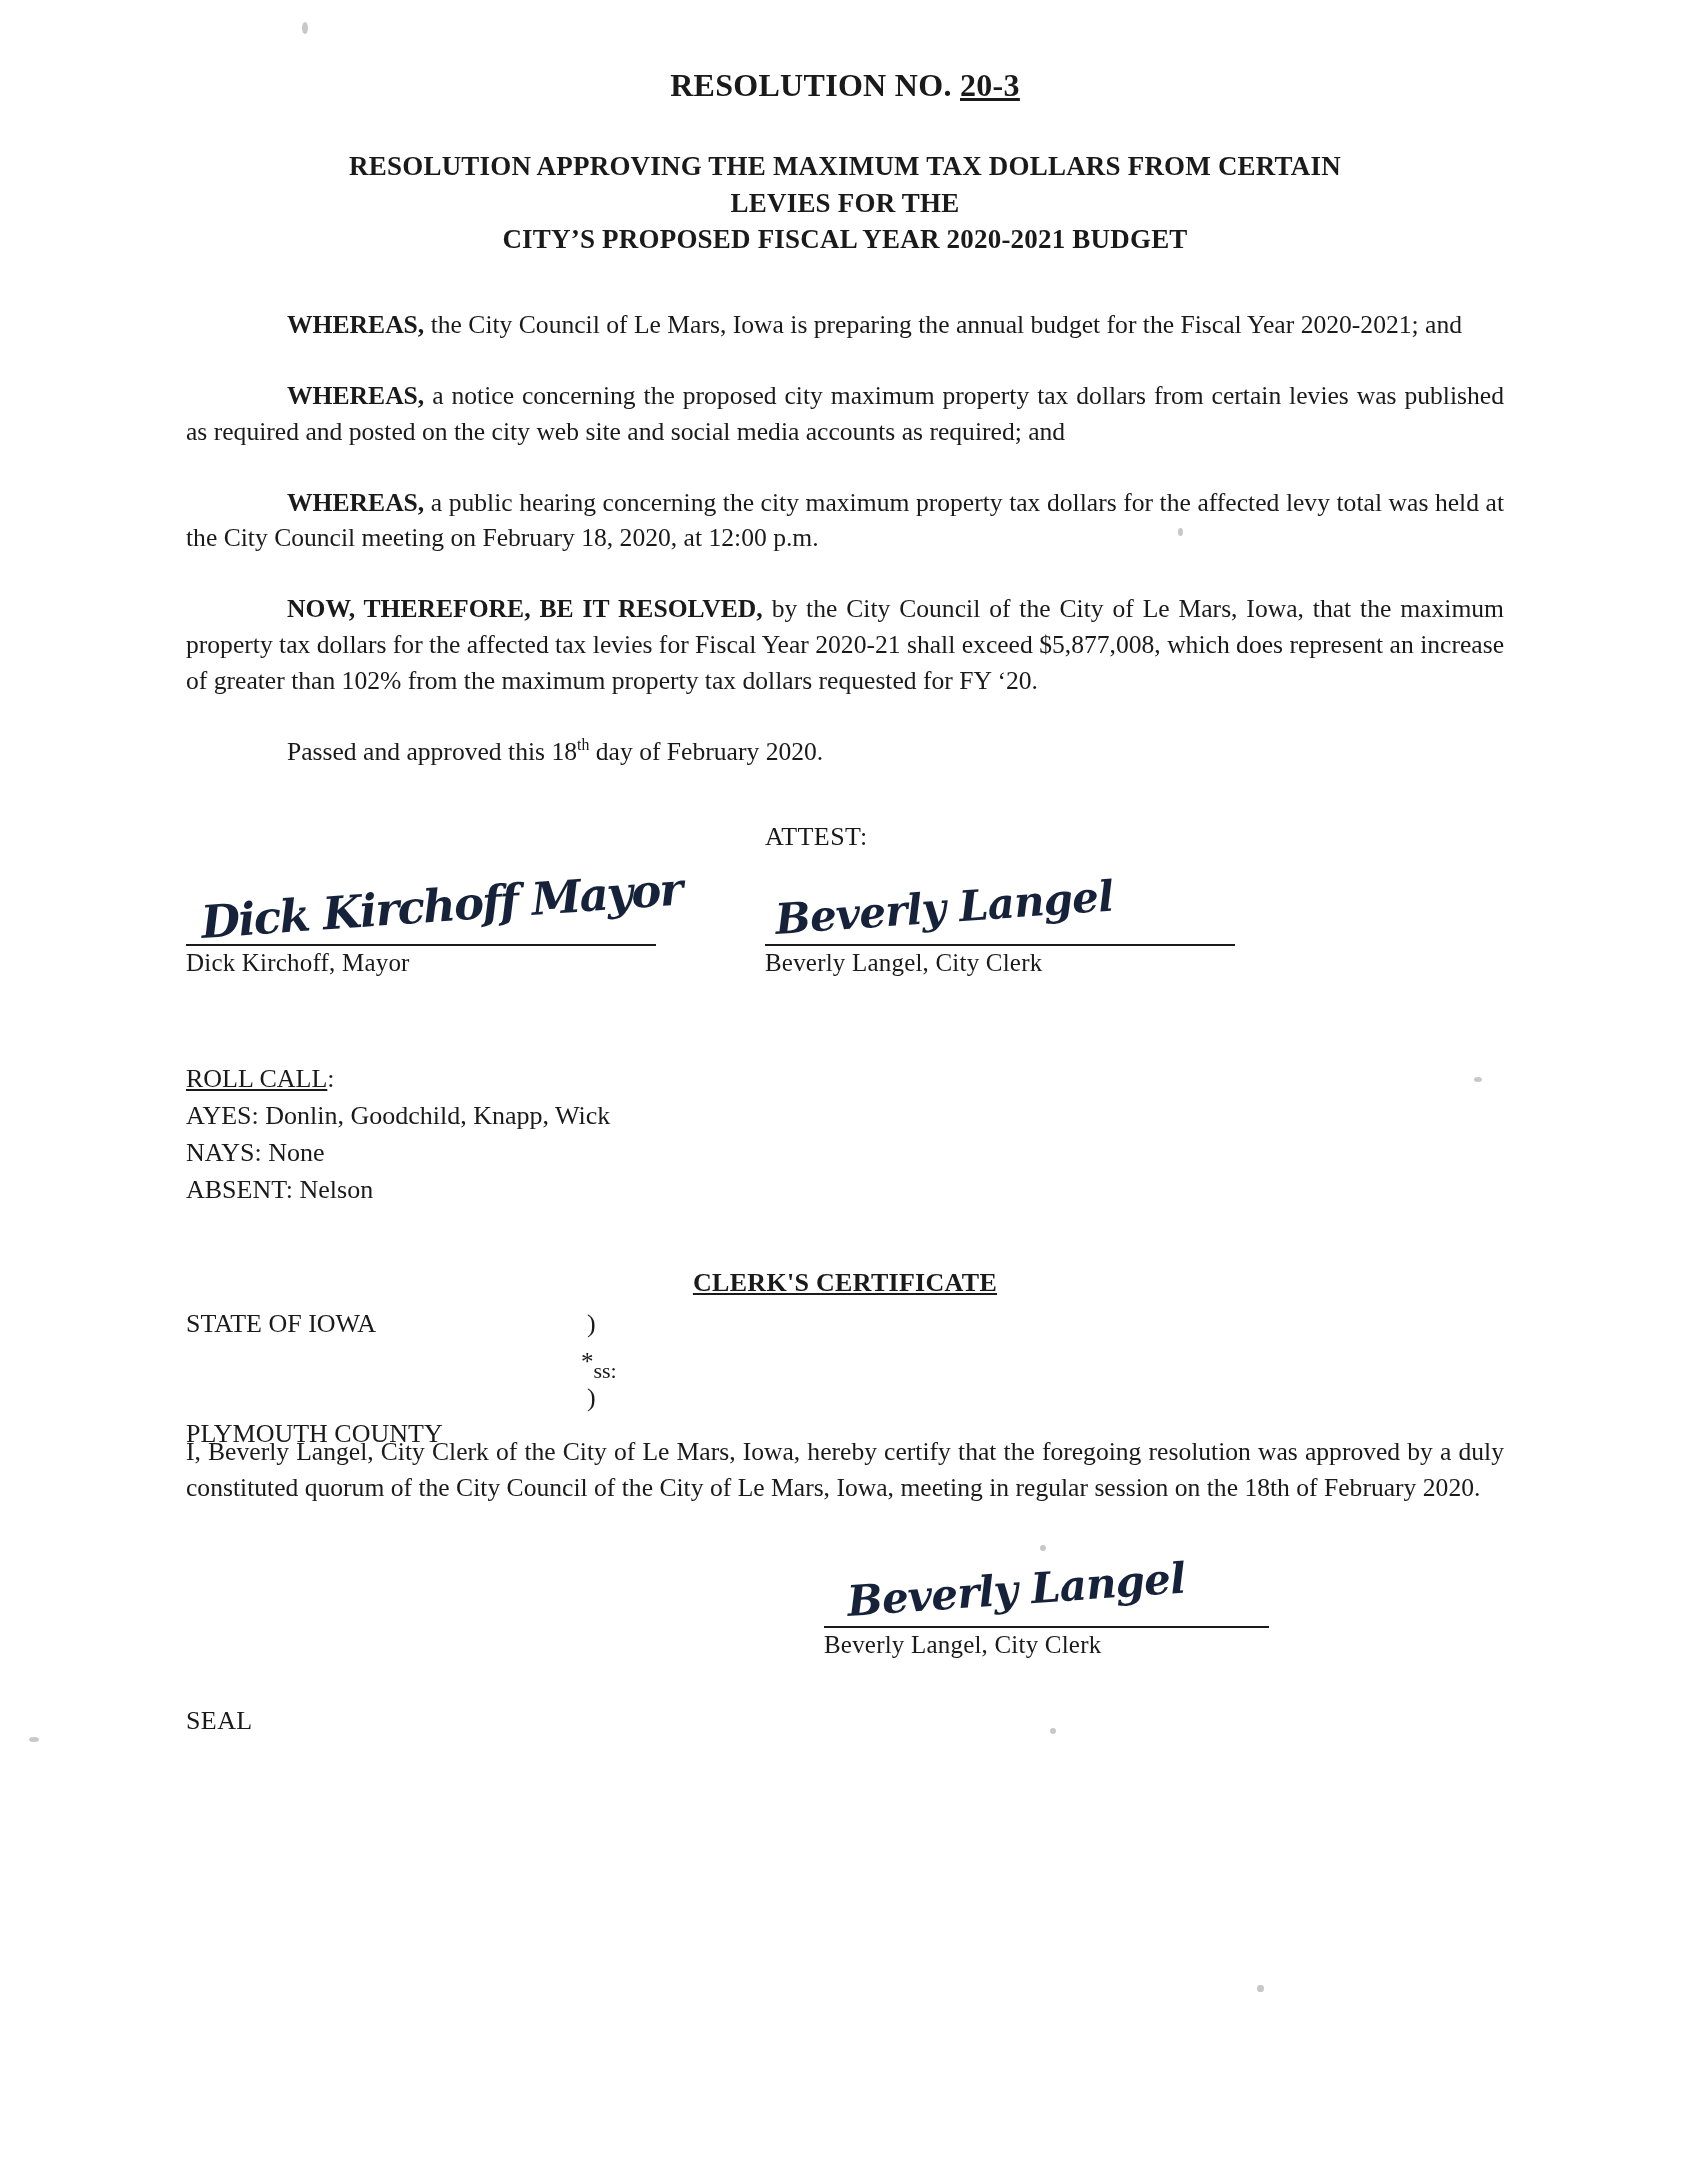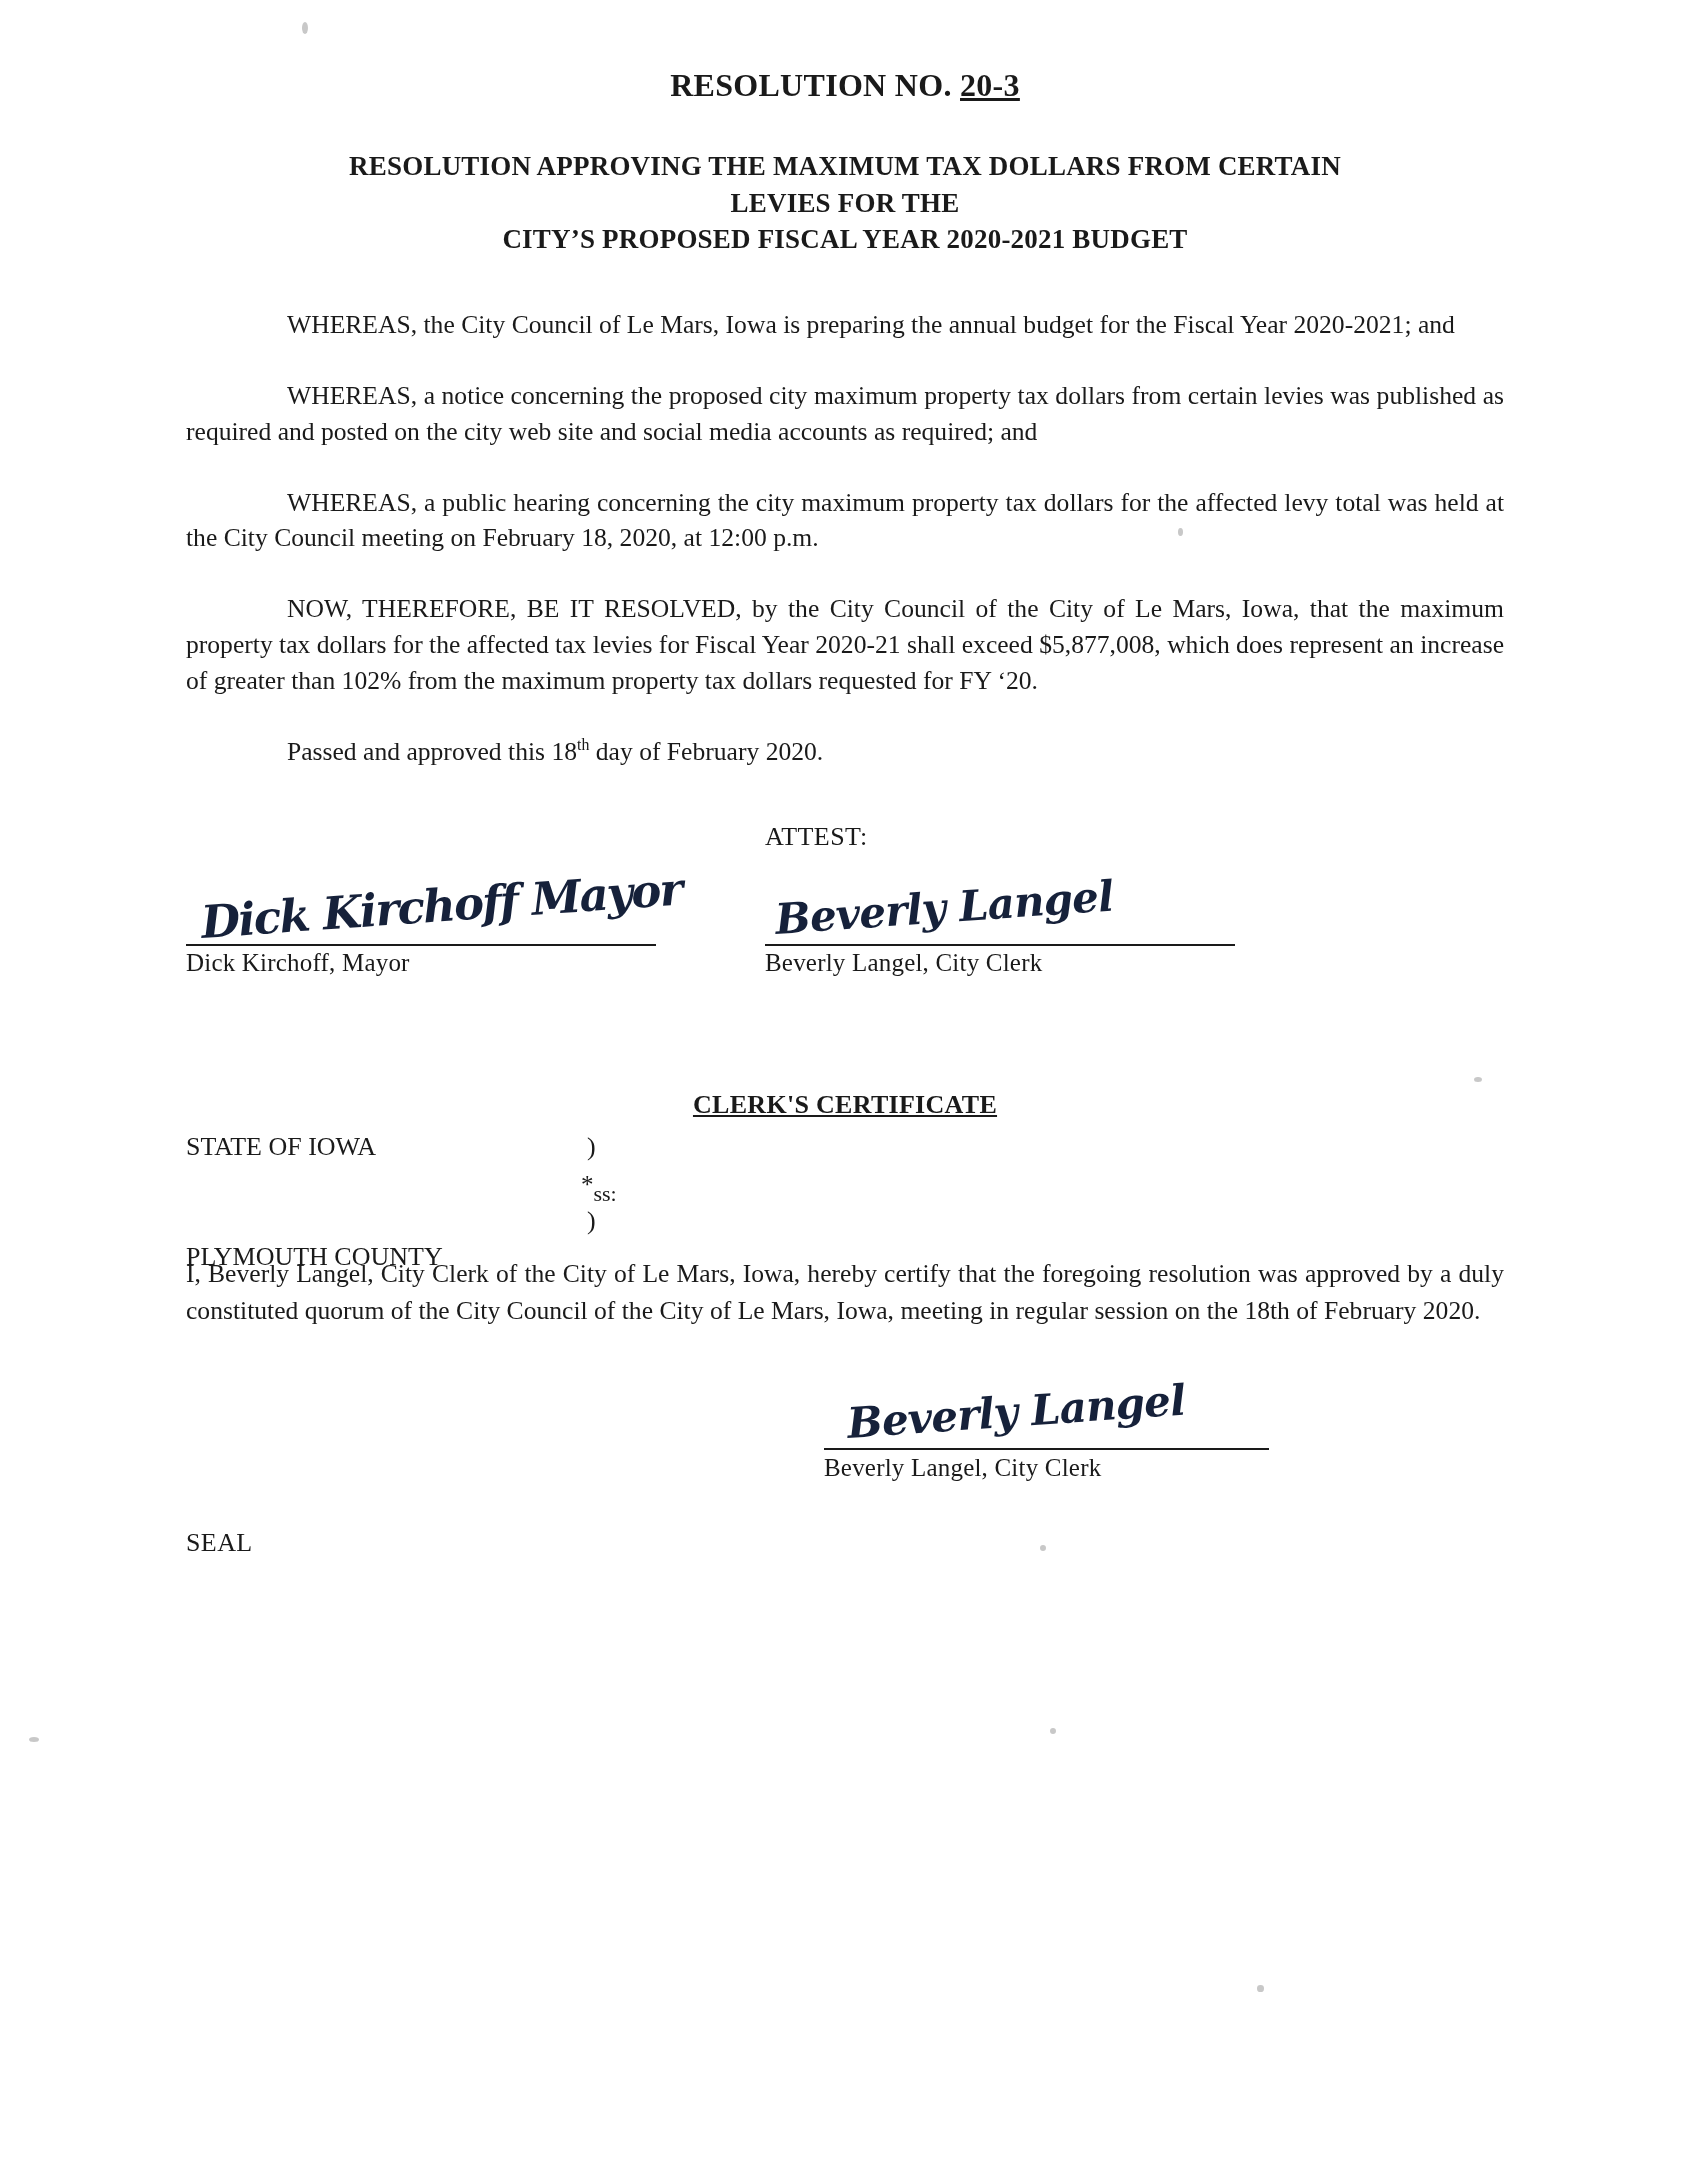--- a/index.html
+++ b/index.html
@@ -47,21 +47,21 @@
     letter-spacing: 0.2px;
   }
   .para {
     font-size: 25.6px;
     line-height: 1.40;
     text-align: justify;
     margin: 0 0 35px 0;
     text-indent: 101px;
   }
   .para b {
-    font-weight: normal;
+    font-weight: bold;
   }
   .passed {
     font-size: 25.6px;
     line-height: 1.4;
     margin: 0 0 17px 0;
     text-indent: 101px;
   }
   sup {
     font-size: 0.62em;
     vertical-align: super;
@@ -233,20 +233,26 @@
         <div class="sig-name">Dick Kirchoff, Mayor</div>
       </div>
       <div class="sig-block sig-right">
         <div class="sig-line">
           <span class="script b">Beverly Langel</span>
         </div>
         <div class="sig-name">Beverly Langel, City Clerk</div>
       </div>
     </div>
 
+    <div class="roll">
+      <div><span class="hdr">ROLL CALL</span><span>:</span></div>
+      <div>AYES:  Donlin, Goodchild, Knapp, Wick</div>
+      <div>NAYS:  None</div>
+      <div>ABSENT:  Nelson</div>
+    </div>
 
     <div class="cert-title">CLERK'S CERTIFICATE</div>
 
     <div class="venue">
       <div class="v-state">STATE OF IOWA</div>
       <div class="p1">)</div>
       <div class="ss"><span class="star">*</span><span>ss:</span></div>
       <div class="v-county">PLYMOUTH COUNTY</div>
       <div class="p2">)</div>
     </div>

